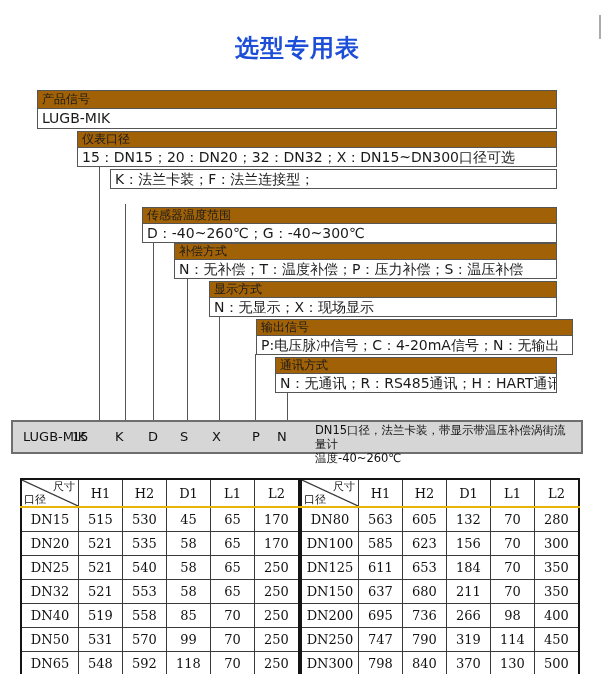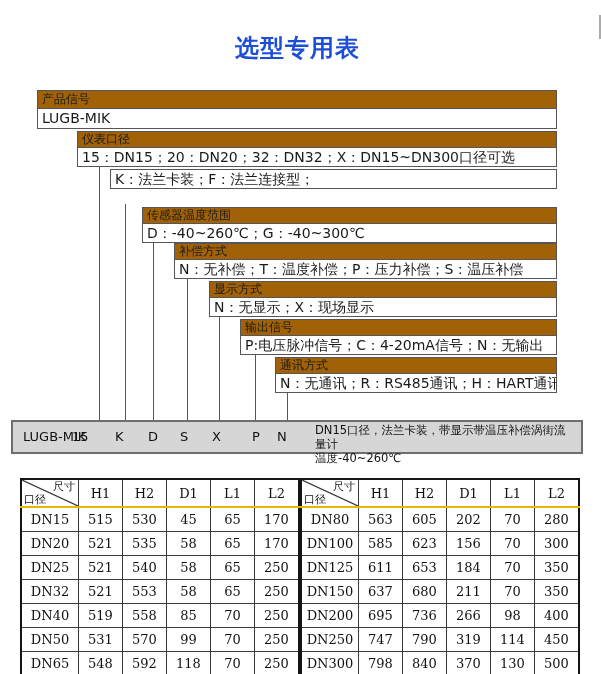--- a/index.html
+++ b/index.html
@@ -121,21 +121,21 @@
     <div class="vl">D：-40~260℃；G：-40~300℃</div>
   </div>
   <div class="cbox" style="left:209px;top:281px;width:348px;">
     <div class="hd">显示方式</div>
     <div class="vl">N：无显示；X：现场显示</div>
   </div>
   <div class="cbox" style="left:174px;top:243px;width:383px;">
     <div class="hd">补偿方式</div>
     <div class="vl">N：无补偿；T：温度补偿；P：压力补偿；S：温压补偿</div>
   </div>
-  <div class="cbox" style="left:240px;top:319px;width:317px;">
+  <div class="cbox" style="left:256px;top:319px;width:317px;">
     <div class="hd">输出信号</div>
     <div class="vl">P:电压脉冲信号；C：4-20mA信号；N：无输出</div>
   </div>
   <div class="cbox" style="left:275px;top:357px;width:282px;">
     <div class="hd">通讯方式</div>
     <div class="vl">N：无通讯；R：RS485通讯；H：HART通讯</div>
   </div>
 
   <div class="vline" style="left:99px;top:166px;height:254px;"></div>
   <div class="vline" style="left:125px;top:204px;height:216px;"></div>
@@ -253,21 +253,21 @@
           <th>D1</th>
           <th>L1</th>
           <th>L2</th>
         </tr>
       </thead>
       <tbody>
         <tr>
             <td class="dncol">DN80</td>
             <td>563</td>
             <td>605</td>
-            <td>202</td>
+            <td>132</td>
             <td>70</td>
             <td>280</td>
           </tr>
         <tr>
             <td class="dncol">DN100</td>
             <td>585</td>
             <td>623</td>
             <td>156</td>
             <td>70</td>
             <td>300</td>

